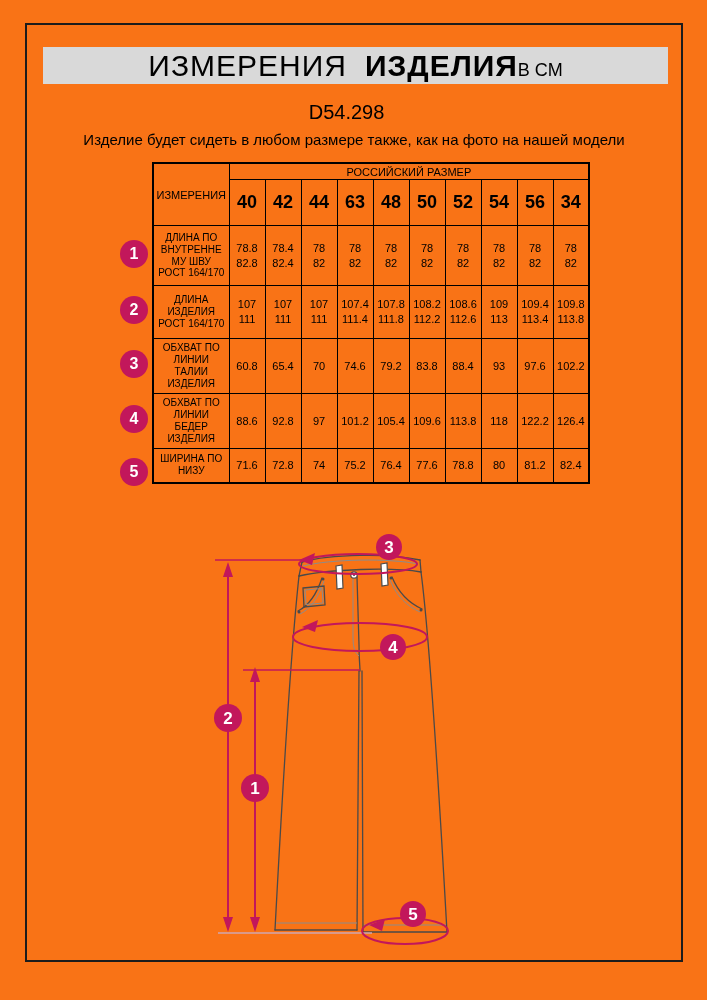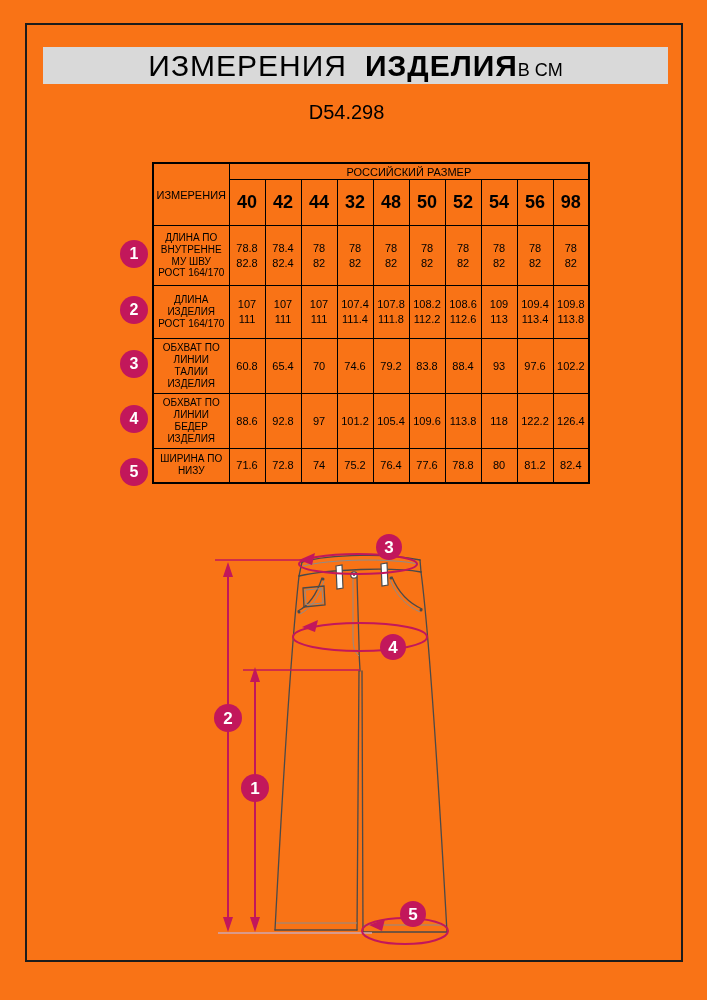--- a/index.html
+++ b/index.html
@@ -54,20 +54,21 @@
 <div class="page" id="page">
   <div class="frame"></div>
 
   <div class="titlebar">
     <span class="title-main">ИЗМЕРЕНИЯ</span>
     <span class="title-bold">ИЗДЕЛИЯ</span>
     <span class="title-unit">В СМ</span>
   </div>
 
   <div class="article">D54.298</div>
+  <div class="subtitle">Изделие будет сидеть в любом размере также, как на фото на нашей модели</div>
 
   <table class="size-table">
     <colgroup id="table-cols">
         <col style="width:76px">
         <col style="width: 36px;">
         <col style="width: 36px;">
         <col style="width: 36px;">
         <col style="width: 36px;">
         <col style="width: 36px;">
         <col style="width: 36px;">
@@ -78,27 +79,27 @@
       </colgroup>
     <thead>
       <tr>
         <th class="corner-cell" rowspan="2">ИЗМЕРЕНИЯ</th>
         <th class="group-cell" colspan="10">РОССИЙСКИЙ РАЗМЕР</th>
       </tr>
       <tr id="size-row">
           <th class="size-cell">40</th>
           <th class="size-cell">42</th>
           <th class="size-cell">44</th>
-          <th class="size-cell">32</th>
+          <th class="size-cell">63</th>
           <th class="size-cell">48</th>
           <th class="size-cell">50</th>
           <th class="size-cell">52</th>
           <th class="size-cell">54</th>
           <th class="size-cell">56</th>
-          <th class="size-cell">98</th>
+          <th class="size-cell">34</th>
         </tr>
     </thead>
     <tbody id="table-body">
         <tr style="height: 60px;">
           <td class="label-cell">ДЛИНА ПО
 ВНУТРЕННЕ
 МУ ШВУ
 РОСТ 164/170</td>
           <td class="value-cell">78.8
 82.8</td>

